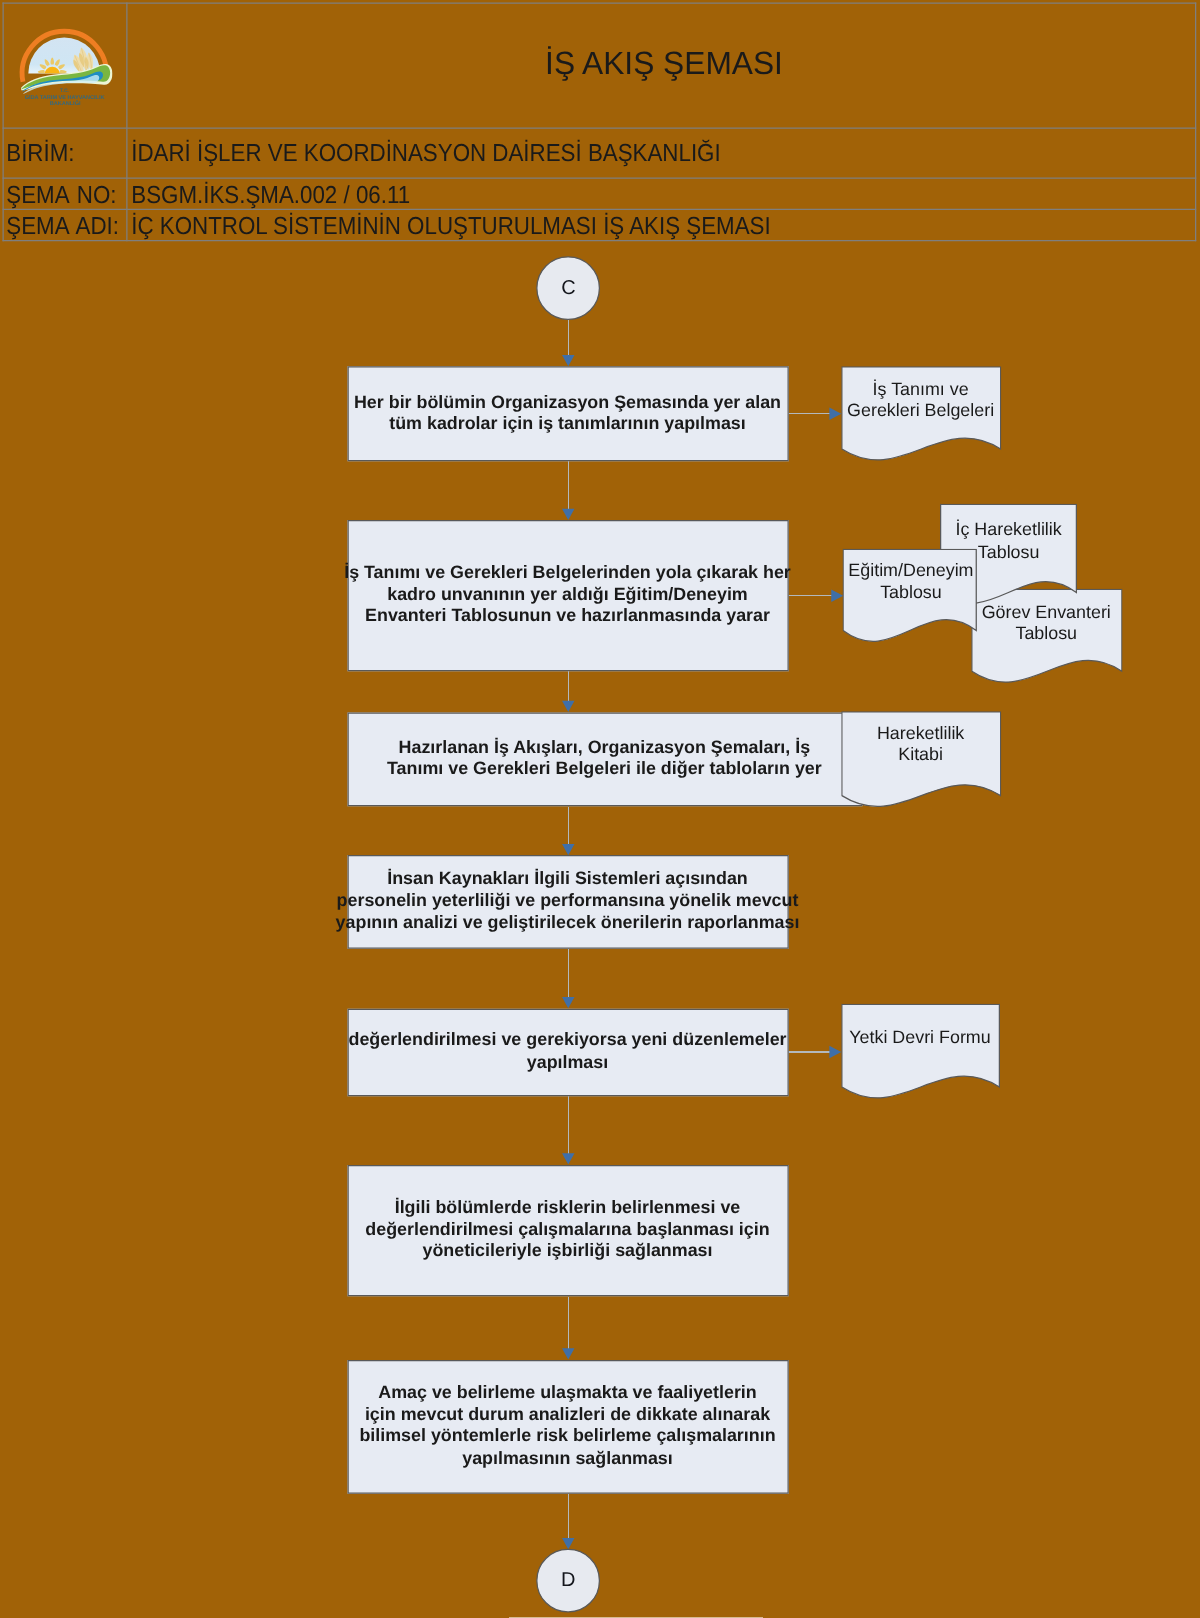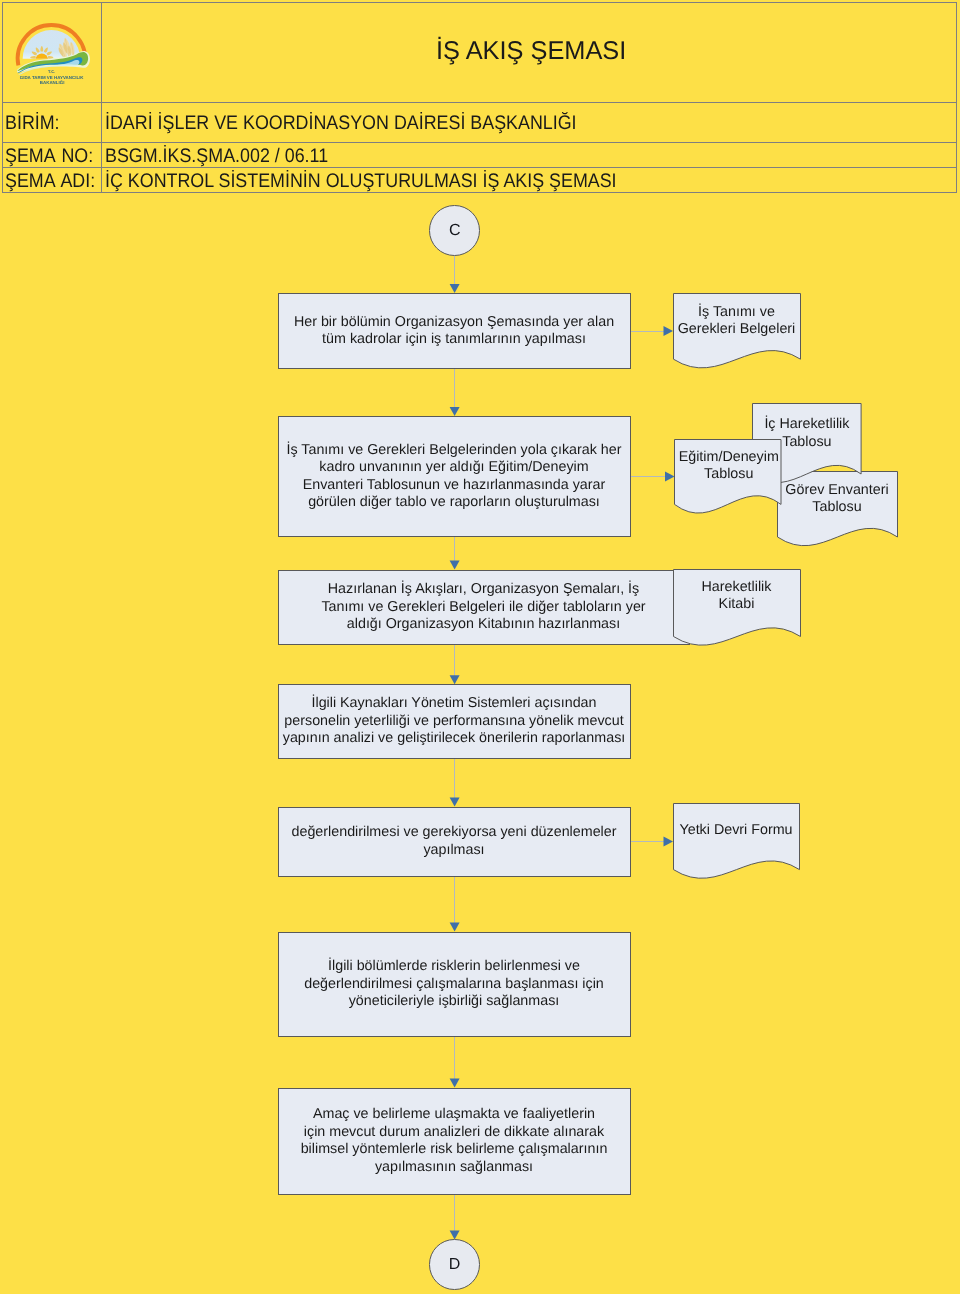--- a/index.html
+++ b/index.html
@@ -1,36 +1,36 @@
 <!DOCTYPE html>
 <html><head>
 <meta charset="utf-8">
 <title>İŞ AKIŞ ŞEMASI</title>
 <style>
   html,body{margin:0;padding:0;background:#ffffff;}
   body{width:960px;height:1294px;font-family:"Liberation Sans",sans-serif;
        position:relative;overflow:hidden;-webkit-font-smoothing:antialiased;text-rendering:geometricPrecision;}
-  #page{position:absolute;left:0;top:0;width:960px;height:1294px;background:#fde047;}
+  #page{position:absolute;left:0;top:0;width:960px;height:1294px;background:#a16207;}
 
   
   .hline{position:absolute;background:#7f7f7f;height:1px;}
   .vline{position:absolute;background:#7f7f7f;width:1px;}
   #logo{position:absolute;left:13px;top:19px;width:77px;height:68px;}
   #title{position:absolute;left:104px;top:2px;width:855px;height:100px;
          display:flex;align-items:center;justify-content:center;}
   #title > span{display:block;font-size:25.65px;color:#1a1a1a;line-height:1;
          transform:scaleX(0.989);transform-origin:center center;}
   .lab{word-spacing:2px;}
   .lab,.val{position:absolute;font-size:19.64px;color:#1a1a1a;white-space:nowrap;
             display:flex;align-items:center;transform:scaleX(0.9103);
             transform-origin:left center;}
 
   
   .box{position:absolute;box-sizing:border-box;background:#e7ebf3;
-       border:1px solid #595959;display:flex;align-items:center;justify-content:center;}
+       border:1px solid #595959;display:flex;align-items:center;justify-content:center;font-weight:bold;}
   .box > span{display:block;text-align:center;font-size:14.3px;line-height:17.5px;
             color:#1a1a1a;padding:0 2px;}
   .ln{display:block;white-space:nowrap;}
   .conn{position:absolute;box-sizing:border-box;border-radius:50%;
         background:#e7eaf0;border:1px solid #595959;
         display:flex;align-items:center;justify-content:center;
         font-size:16px;color:#14161c;}
   .docwrap{position:absolute;}
   .docwrap svg{position:absolute;left:0;top:0;}
   .docwrap .txt{position:absolute;left:0;width:100%;text-align:center;
@@ -176,33 +176,31 @@
       <span>
         <span class="ln">Her bir bölümin Organizasyon Şemasında yer alan</span>
         <span class="ln">tüm kadrolar için iş tanımlarının yapılması</span>
       </span>
     </div>
   <div class="box" style="left:277.5px;top:416px;width:353px;height:121px">
       <span>
         <span class="ln">İş Tanımı ve Gerekleri Belgelerinden yola çıkarak her</span>
         <span class="ln">kadro unvanının yer aldığı Eğitim/Deneyim</span>
         <span class="ln">Envanteri Tablosunun ve hazırlanmasında yarar</span>
-        <span class="ln">görülen diğer tablo ve raporların oluşturulması</span>
       </span>
     </div>
   <div class="box" style="left:277.5px;top:569.5px;width:412px;height:75.8px">
       <span>
         <span class="ln">Hazırlanan İş Akışları, Organizasyon Şemaları, İş</span>
         <span class="ln">Tanımı ve Gerekleri Belgeleri ile diğer tabloların yer</span>
-        <span class="ln">aldığı Organizasyon Kitabının hazırlanması</span>
       </span>
     </div>
   <div class="box" style="left:277.5px;top:684.2px;width:353px;height:74.8px">
       <span>
-        <span class="ln">İlgili Kaynakları Yönetim Sistemleri açısından</span>
+        <span class="ln">İnsan Kaynakları İlgili Sistemleri açısından</span>
         <span class="ln">personelin yeterliliği ve performansına yönelik mevcut</span>
         <span class="ln">yapının analizi ve geliştirilecek önerilerin raporlanması</span>
       </span>
     </div>
   <div class="box" style="left:277.5px;top:806.5px;width:353px;height:70.3px">
       <span>
         <span class="ln">değerlendirilmesi ve gerekiyorsa yeni düzenlemeler</span>
         <span class="ln">yapılması</span>
       </span>
     </div>

